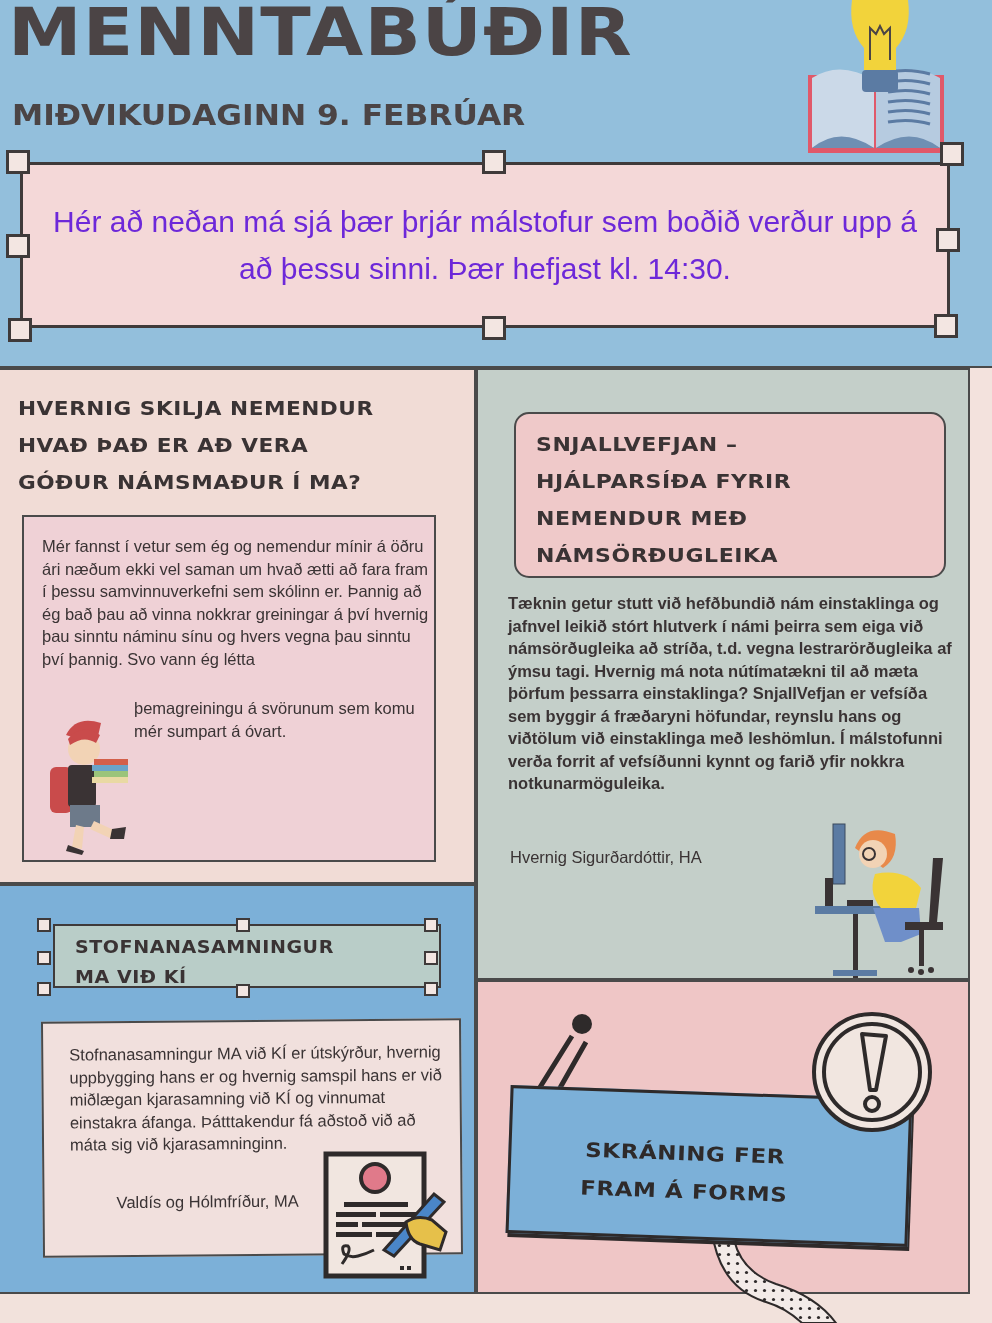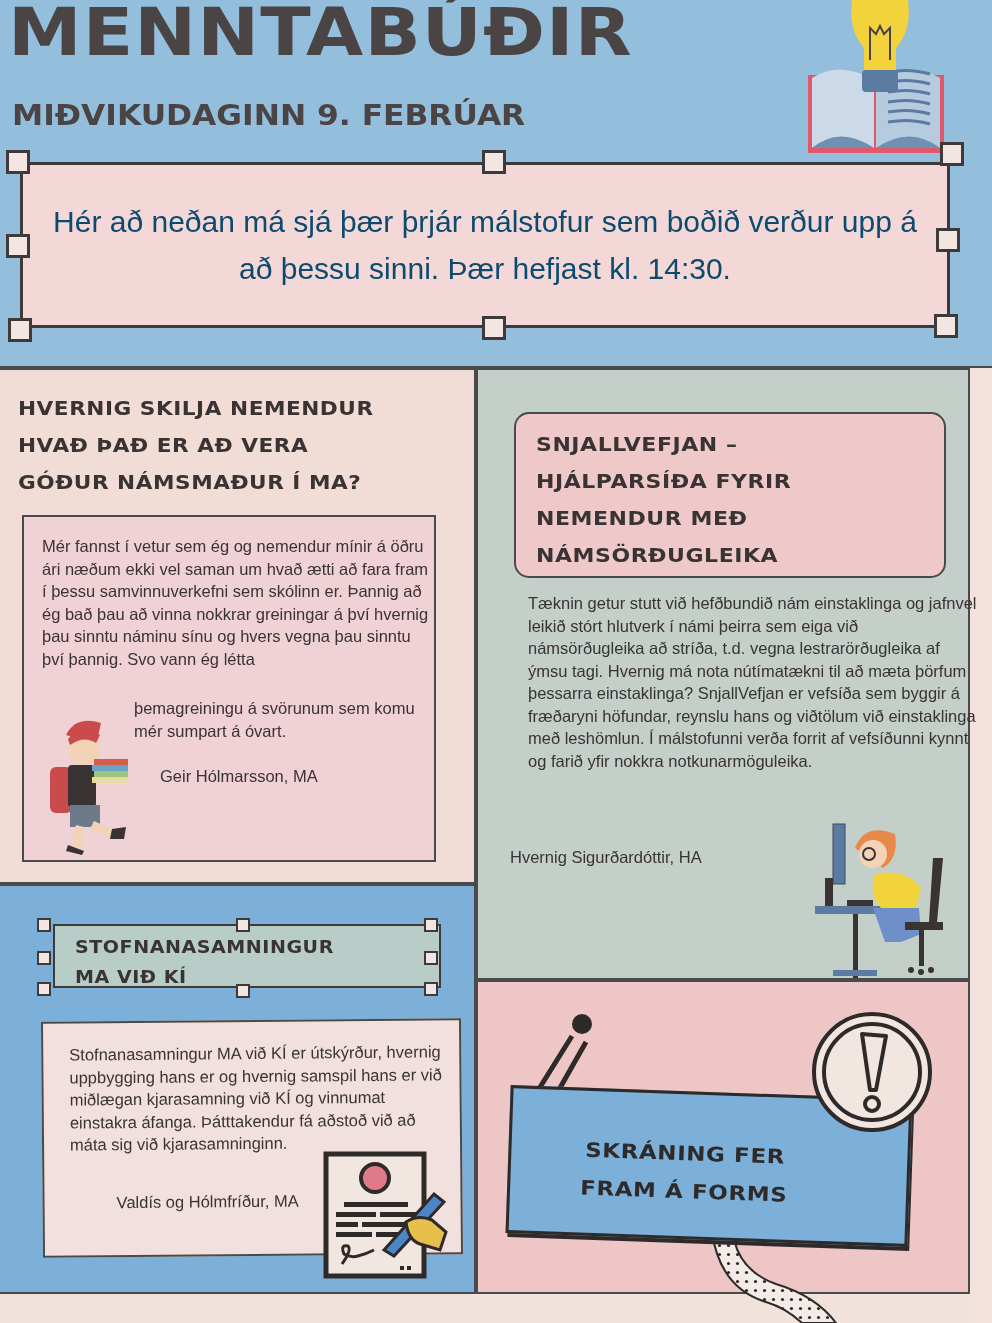--- a/index.html
+++ b/index.html
@@ -7,21 +7,21 @@
   body { font-family: "DejaVu Sans", sans-serif; color: #3a3334; position: relative; }
 
   .poster { position: absolute; left: 0; top: 0; width: 992px; height: 1323px; }
 
   
   .header { position: absolute; left: 0; top: 0; width: 992px; height: 368px; background: #93bfdc; border-bottom: 2px solid #4a4a4a; }
   .title { position: absolute; left: 8px; top: -6px; font-family: "DejaVu Sans", sans-serif; font-weight: bold; font-size: 66px; letter-spacing: 1px; color: #4b4445; transform: scaleX(1.12); transform-origin: left top; }
   .subtitle { position: absolute; left: 12px; top: 98px; font-weight: bold; font-size: 29px; color: #4b4445; transform: scaleX(1.08); transform-origin: left top; }
 
   .intro-box { position: absolute; left: 20px; top: 162px; width: 930px; height: 166px; background: #f4d8d8; border: 3px solid #3f3a3a; display: flex; align-items: center; justify-content: center; text-align: center; }
-  .intro-box p { font-family: "Liberation Sans", sans-serif; font-size: 30px; line-height: 47px; color: #0c4a6e; }
+  .intro-box p { font-family: "Liberation Sans", sans-serif; font-size: 30px; line-height: 47px; color: #6d28d9; }
   .handle { position: absolute; width: 24px; height: 24px; background: #f3e6e2; border: 3px solid #3f3a3a; }
 
   
   .panel { position: absolute; border: 2px solid #4a4a4a; }
   .panel-left-top { left: -2px; top: 368px; width: 478px; height: 516px; background: #f1dcd6; }
   .panel-right-top { left: 476px; top: 368px; width: 494px; height: 612px; background: #c4cfc9; }
   .panel-left-bottom { left: -2px; top: 884px; width: 478px; height: 410px; background: #7cb0d8; }
   .panel-right-bottom { left: 476px; top: 980px; width: 494px; height: 314px; background: #efc6c6; }
   .strip-right { position: absolute; left: 970px; top: 368px; width: 22px; height: 955px; background: #f3e2dd; }
 
@@ -33,21 +33,21 @@
   .body-text { font-family: "Liberation Sans", sans-serif; font-size: 16.5px; line-height: 22.5px; color: #3a3334; }
 
   .box-left { left: 22px; top: 515px; width: 414px; height: 347px; }
   .box-left .body-text { position: absolute; left: 18px; top: 18px; width: 390px; }
   .box-left .cont { position: absolute; left: 110px; top: 180px; width: 290px; }
   .box-left .author { position: absolute; left: 136px; top: 248px; }
 
   .box-right-head { left: 514px; top: 412px; width: 432px; height: 166px; background: #efc9c9; border-radius: 15px; }
   .h-right { position: absolute; left: 20px; top: 12px; font-size: 20px; line-height: 37px; transform: scaleX(1.1); }
 
-  .right-body { position: absolute; left: 528px; top: 592px; width: 450px; }
+  .right-body { position: absolute; left: 508px; top: 592px; width: 450px; font-weight: bold; }
   .right-author { position: absolute; left: 510px; top: 846px; }
 
   .stofn-box { position: absolute; left: 53px; top: 924px; width: 388px; height: 64px; background: #b9cdc8; border: 2px solid #3f3a3a; }
   .stofn-box .heading { position: absolute; left: 20px; top: 6px; font-size: 17px; line-height: 30px; transform: scaleX(1.12); }
   .handle-s { position: absolute; width: 14px; height: 14px; background: #f3e6e2; border: 2px solid #3f3a3a; }
 
   .box-stofn-text { left: 42px; top: 1020px; width: 420px; height: 236px; background: #f1e0dd; transform: rotate(-0.5deg); }
   .box-stofn-text .body-text { position: absolute; left: 26px; top: 20px; width: 380px; }
   .box-stofn-text .author { position: absolute; left: 72px; top: 168px; }
 
@@ -104,21 +104,20 @@
   <div class="strip-right"></div>
 
   <div class="heading h-left">
     <div>HVERNIG SKILJA NEMENDUR</div>
     <div>HVAÐ ÞAÐ ER AÐ VERA</div>
     <div>GÓÐUR NÁMSMAÐUR Í MA?</div>
   </div>
   <div class="text-box box-left">
     <div class="body-text cont">þemagreiningu á svörunum sem komu mér sumpart á óvart.</div>
     <div class="body-text">Mér fannst í vetur sem ég og nemendur mínir á öðru ári næðum ekki vel saman um hvað ætti að fara fram í þessu samvinnuverkefni sem skólinn er. Þannig að ég bað þau að vinna nokkrar greiningar á því hvernig þau sinntu náminu sínu og hvers vegna þau sinntu því þannig. Svo vann ég létta</div>
-    <div class="body-text author">Geir Hólmarsson, MA</div>
     <svg class="icon" style="left:22px;top:198px;" width="100" height="140" viewBox="0 0 100 140">
       <path d="M20 20 Q30 0 55 8 L50 30 Z" fill="#c94b4b"></path>
       <circle cx="38" cy="34" r="16" fill="#f2d3b5"></circle>
       <path d="M22 24 Q35 8 54 20 L50 28 Q38 20 24 30 Z" fill="#c94b4b"></path>
       <rect x="4" y="52" width="22" height="46" rx="6" fill="#c94b4b"></rect>
       <rect x="22" y="50" width="28" height="42" rx="4" fill="#3a3334"></rect>
       <rect x="48" y="44" width="34" height="6" fill="#d35f4a"></rect>
       <rect x="46" y="50" width="36" height="6" fill="#6aa3c8"></rect>
       <rect x="48" y="56" width="34" height="6" fill="#9bc47a"></rect>
       <rect x="46" y="62" width="36" height="6" fill="#e9d9a3"></rect>

